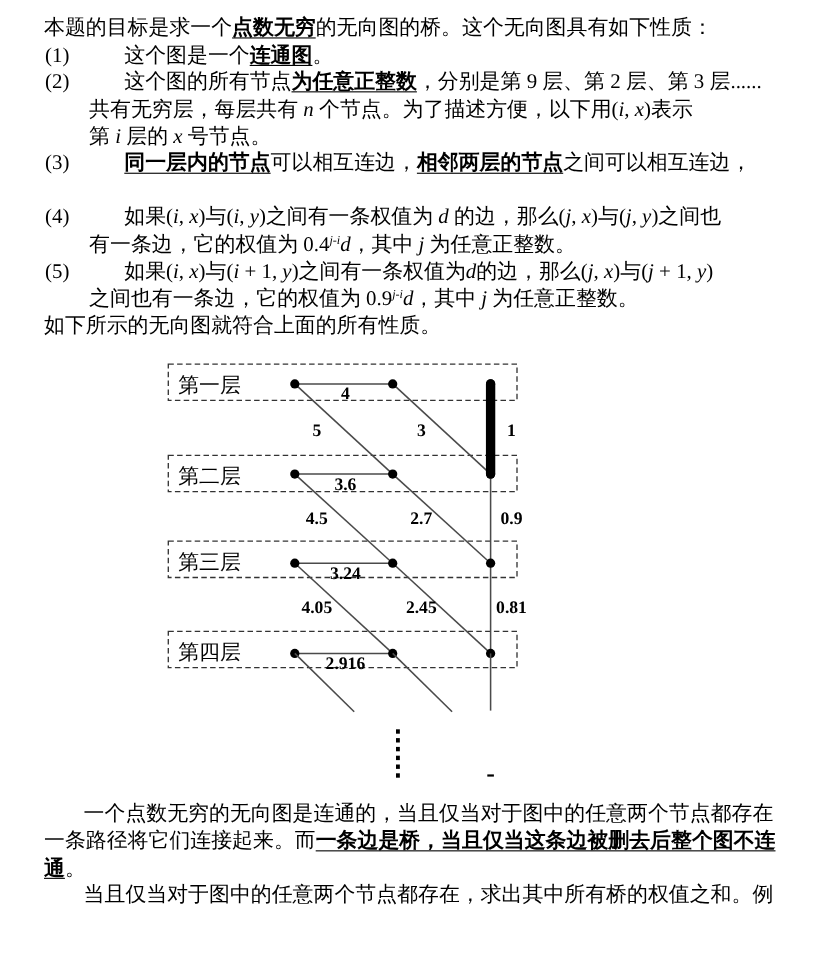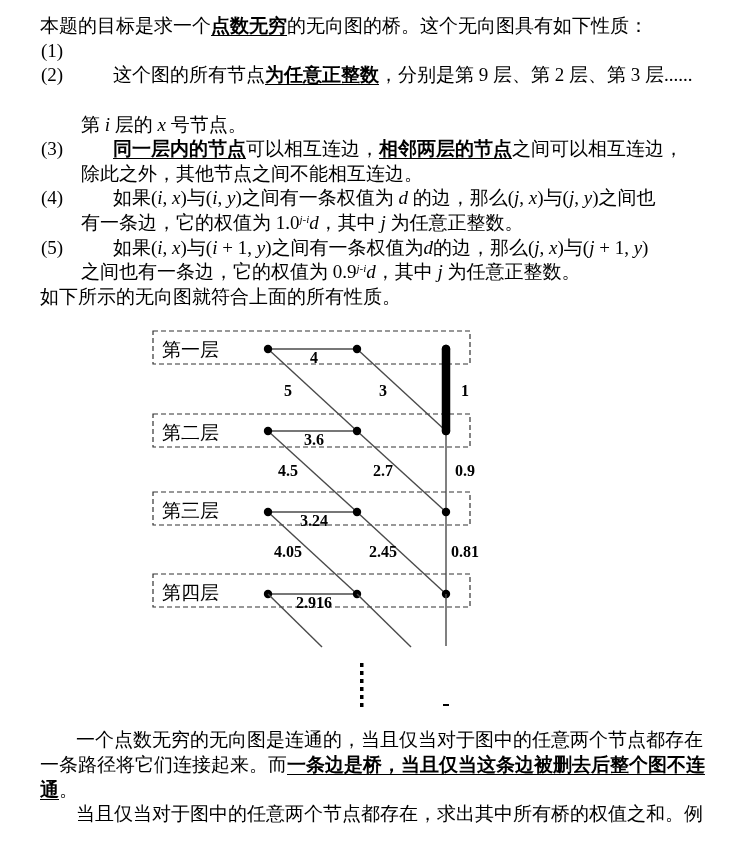--- a/index.html
+++ b/index.html
@@ -73,29 +73,30 @@
       <rect x="360" y="671" width="3.5" height="4" fill="#000000"></rect>
       <rect x="360" y="679" width="3.5" height="4" fill="#000000"></rect>
       <rect x="360" y="687" width="3.5" height="4" fill="#000000"></rect>
       <rect x="360" y="695" width="3.5" height="4" fill="#000000"></rect>
       <rect x="360" y="703" width="3.5" height="4" fill="#000000"></rect>
       <rect x="443" y="704" width="6" height="2" fill="#000000"></rect>
     </svg>
   <div id="text-layer">
       <div class="tline" style="left: 40px; top: 14px;"><span>本题的目标是求一个</span><span class="b">点数无穷</span><span>的无向图的桥。这个无向图具有如下性质：</span></div>
       <div class="tline" style="left: 41px; top: 39px;"><span>(1)</span></div>
+      <div class="tline" style="left: 113px; top: 39px;"><span>这个图是一个</span><span class="b">连通图</span><span>。</span></div>
       <div class="tline" style="left: 41px; top: 63px;"><span>(2)</span></div>
       <div class="tline" style="left: 113px; top: 63px;"><span>这个图的所有节点</span><span class="b">为任意正整数</span><span>，分别是第 9 层、第 2 层、第 3 层......</span></div>
+      <div class="tline" style="left: 81px; top: 88px;"><span>共有无穷层，每层共有 </span><span class="it">n</span><span> 个节点。为了描述方便，以下用(</span><span class="it">i</span><span>, </span><span class="it">x</span><span>)表示</span></div>
       <div class="tline" style="left: 81px; top: 113px; text-align: right;"><span>第 </span><span class="it">i</span><span> 层的 </span><span class="it">x</span><span> 号节点。</span></div>
       <div class="tline" style="left: 41px; top: 137px;"><span>(3)</span></div>
       <div class="tline" style="left: 113px; top: 137px;"><span class="b">同一层内的节点</span><span>可以相互连边，</span><span class="b">相邻两层的节点</span><span>之间可以相互连边，</span></div>
-      <div class="tline" style="left: 81px; top: 162px;"><span>除此之外，其他节点之间不能相互连边。</span></div>
       <div class="tline" style="left: 41px; top: 186px;"><span>(4)</span></div>
       <div class="tline" style="left: 113px; top: 186px;"><span>如果(</span><span class="it">i</span><span>, </span><span class="it">x</span><span>)与(</span><span class="it">i</span><span>, </span><span class="it">y</span><span>)之间有一条权值为 </span><span class="it">d</span><span> 的边，那么(</span><span class="it">j</span><span>, </span><span class="it">x</span><span>)与(</span><span class="it">j</span><span>, </span><span class="it">y</span><span>)之间也</span></div>
-      <div class="tline" style="left: 81px; top: 211px;"><span>有一条边，它的权值为 1.0</span><span class="sup">j-i</span><span class="it">d</span><span>，其中 </span><span class="it">j</span><span> 为任意正整数。</span></div>
+      <div class="tline" style="left: 81px; top: 211px;"><span>有一条边，它的权值为 0.4</span><span class="sup">j-i</span><span class="it">d</span><span>，其中 </span><span class="it">j</span><span> 为任意正整数。</span></div>
       <div class="tline" style="left: 41px; top: 236px;"><span>(5)</span></div>
       <div class="tline" style="left: 113px; top: 236px;"><span>如果(</span><span class="it">i</span><span>, </span><span class="it">x</span><span>)与(</span><span class="it">i</span><span> + 1, </span><span class="it">y</span><span>)之间有一条权值为</span><span class="it">d</span><span>的边，那么(</span><span class="it">j</span><span>, </span><span class="it">x</span><span>)与(</span><span class="it">j</span><span> + 1, </span><span class="it">y</span><span>)</span></div>
       <div class="tline" style="left: 81px; top: 260px;"><span>之间也有一条边，它的权值为 0.9</span><span class="sup">j-i</span><span class="it">d</span><span>，其中 </span><span class="it">j</span><span> 为任意正整数。</span></div>
       <div class="tline" style="left: 40px; top: 285px;"><span>如下所示的无向图就符合上面的所有性质。</span></div>
       <div class="tline" style="left: 76px; top: 728px;"><span>一个点数无穷的无向图是连通的，当且仅当对于图中的任意两个节点都存在</span></div>
       <div class="tline" style="left: 40px; top: 753px;"><span>一条路径将它们连接起来。而</span><span class="b">一条边是桥，当且仅当这条边被删去后整个图不连</span></div>
       <div class="tline" style="left: 40px; top: 778px;"><span class="b">通</span><span>。</span></div>
       <div class="tline" style="left: 76px; top: 802px;"><span>当且仅当对于图中的任意两个节点都存在，求出其中所有桥的权值之和。例</span></div>
     </div>
 </div>

